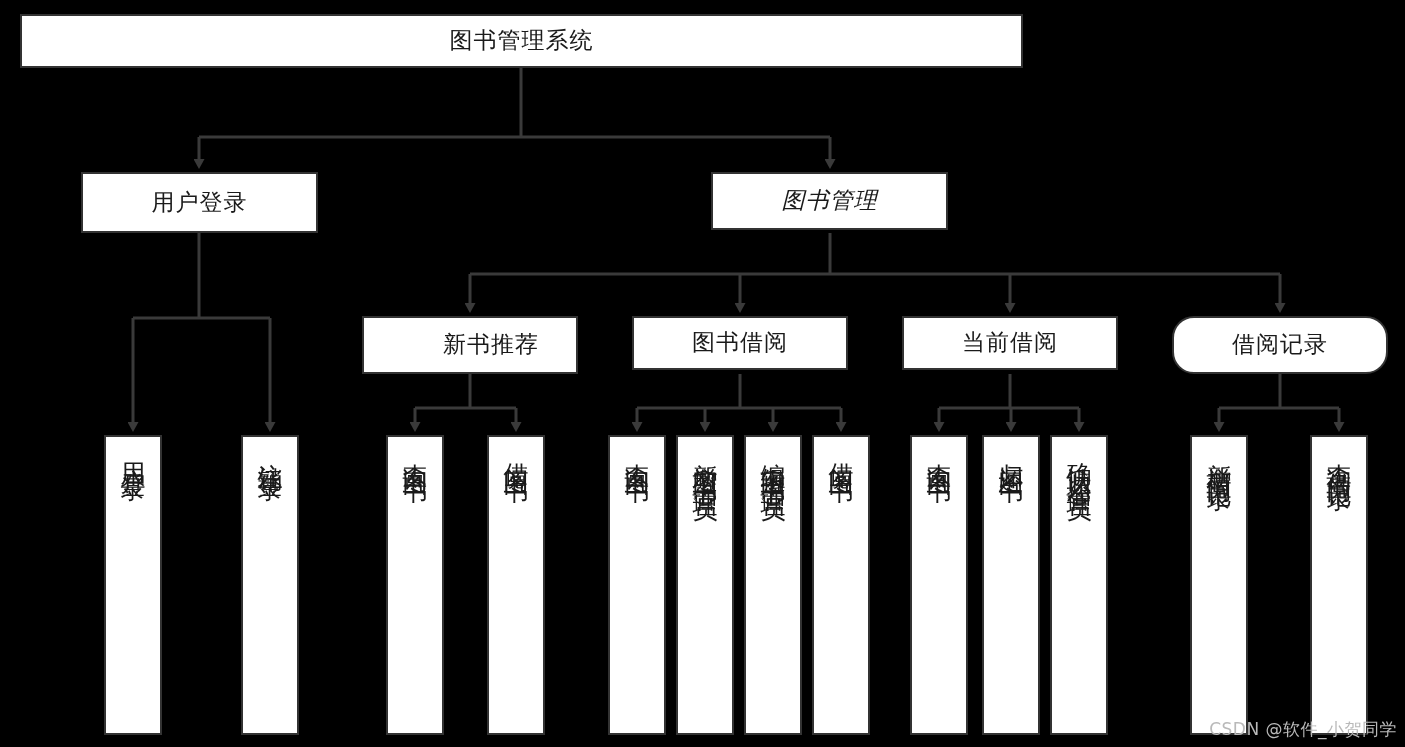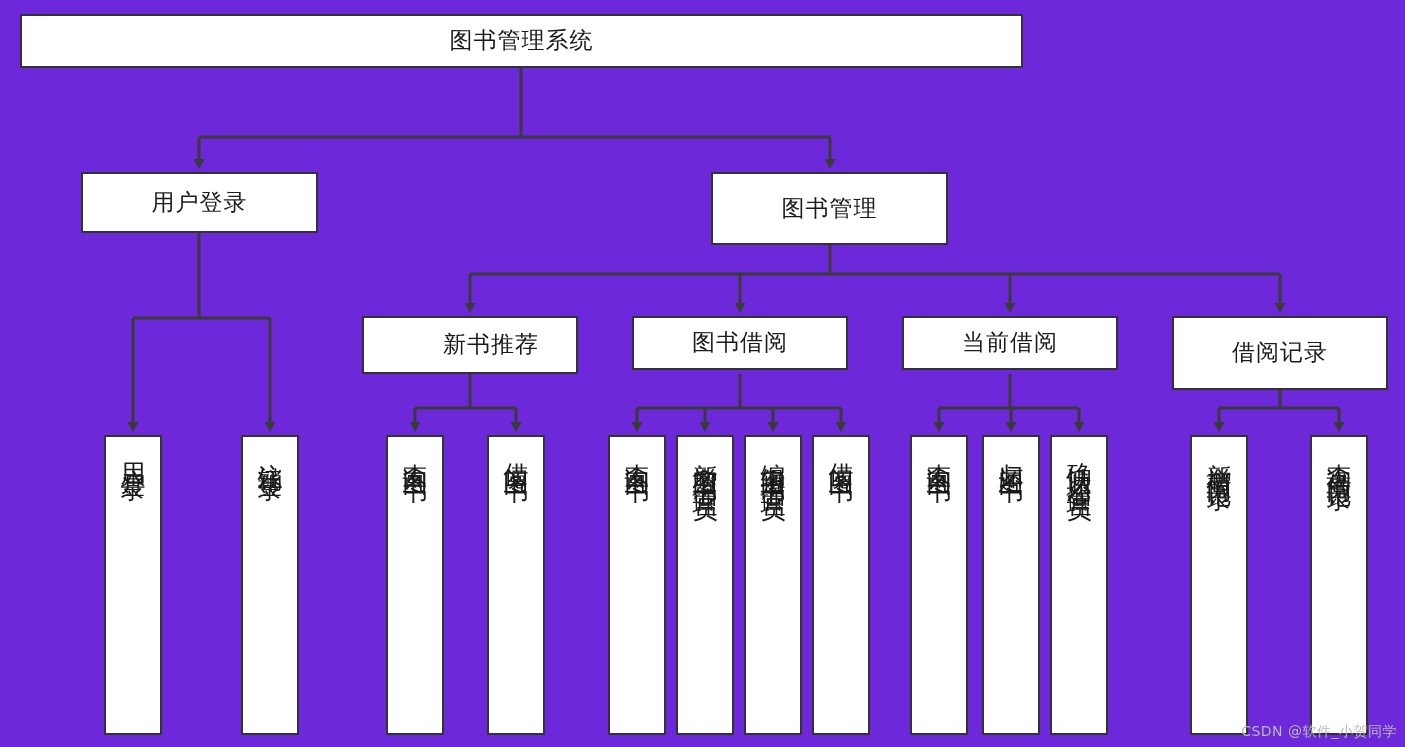--- a/index.html
+++ b/index.html
@@ -1,21 +1,21 @@
 <!DOCTYPE html>
 <html><head>
 <meta charset="utf-8">
 <style>
   html,body{margin:0;padding:0;background:#ffffff;}
   body{
     width:1405px;height:747px;
     font-family:"DejaVu Sans","Liberation Sans",sans-serif;
     overflow:hidden;
   }
-  #stage{position:relative;width:1405px;height:747px;background:#6d28d9;}
+  #stage{position:relative;width:1405px;height:747px;background:#000000;}
   svg#wires{position:absolute;left:0;top:0;width:1405px;height:747px;}
   .node{
     position:absolute;
     background:#ffffff;
     border:2.5px solid #333333;
     box-sizing:border-box;
     display:flex;
     align-items:center;
     justify-content:center;
     color:#1a1a1a;
@@ -36,21 +36,21 @@
     writing-mode:vertical-rl;
     text-orientation:upright;
     font-size:25px;
     letter-spacing:5px;
     line-height:1;
     white-space:normal;
   }
   #watermark{
     position:absolute;
     right:8px;bottom:6px;
-    font-size:14px;
+    font-size:17px;
     color:#b9b9b9;
     letter-spacing:.5px;
     pointer-events:none;
   }
 </style>
 </head>
 <body>
 
 <div id="stage">
 
@@ -104,34 +104,34 @@
     </g>
   </svg>
 
   <div class="node root" style="left:20px;top:14px;width:1003px;height:54px;">
     <span class="lbl">图书管理系统</span>
   </div>
 
   <div class="node h" style="left:81px;top:172px;width:237px;height:61px;">
     <span class="lbl">用户登录</span>
   </div>
-  <div class="node h" style="left:711px;top:172px;width:237px;height:73px;">
+  <div class="node h" style="left:711px;top:172px;width:237px;height:58px;font-style:italic;">
     <span class="lbl">图书管理</span>
   </div>
 
   <div class="node h" style="left:362px;top:316px;width:216px;height:58px;padding-left:42px;">
     <span class="lbl">新书推荐</span>
   </div>
   <div class="node h" style="left:632px;top:316px;width:216px;height:54px;">
     <span class="lbl">图书借阅</span>
   </div>
   <div class="node h" style="left:902px;top:316px;width:216px;height:54px;">
     <span class="lbl">当前借阅</span>
   </div>
-  <div class="node h" style="left:1172px;top:316px;width:216px;height:74px;">
+  <div class="node h" style="left:1172px;top:316px;width:216px;height:58px;border-radius:22px;">
     <span class="lbl">借阅记录</span>
   </div>
 
   <div class="node leaf" style="left:104px;top:435px;width:58px;height:300px;">
     <span class="lbl">用户登录</span>
   </div>
   <div class="node leaf" style="left:241px;top:435px;width:58px;height:300px;">
     <span class="lbl">注销登录</span>
   </div>
 

